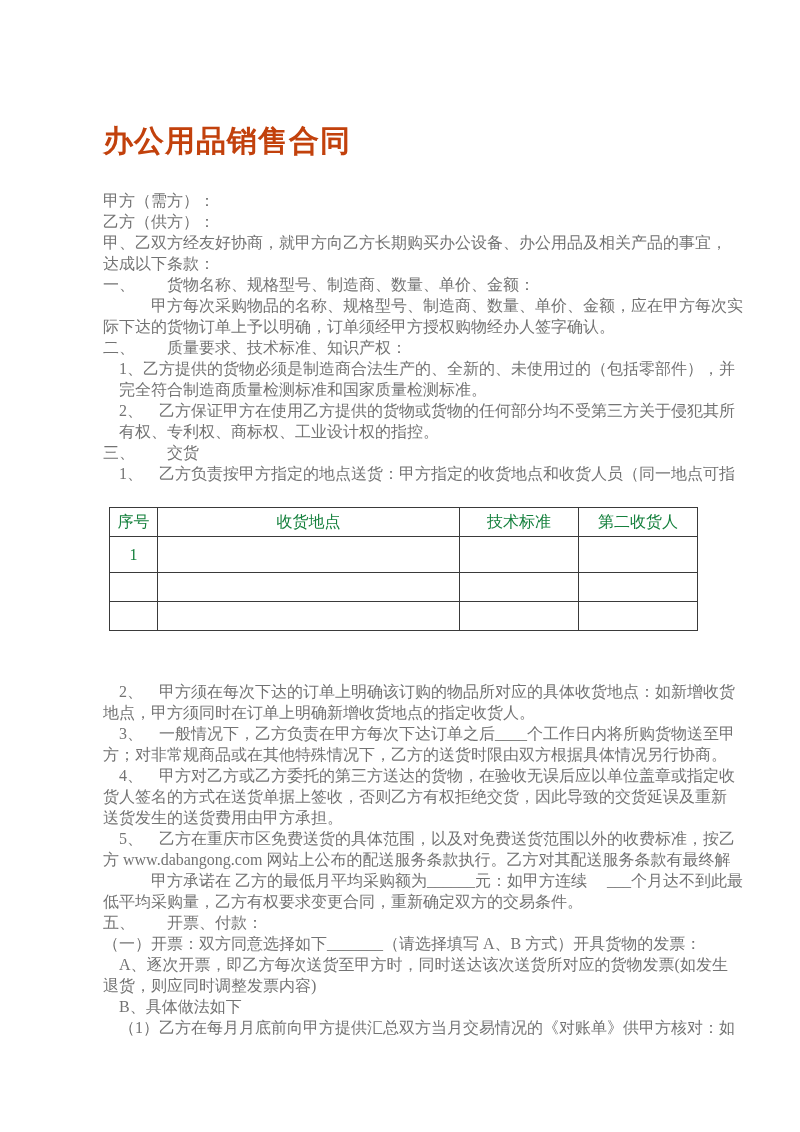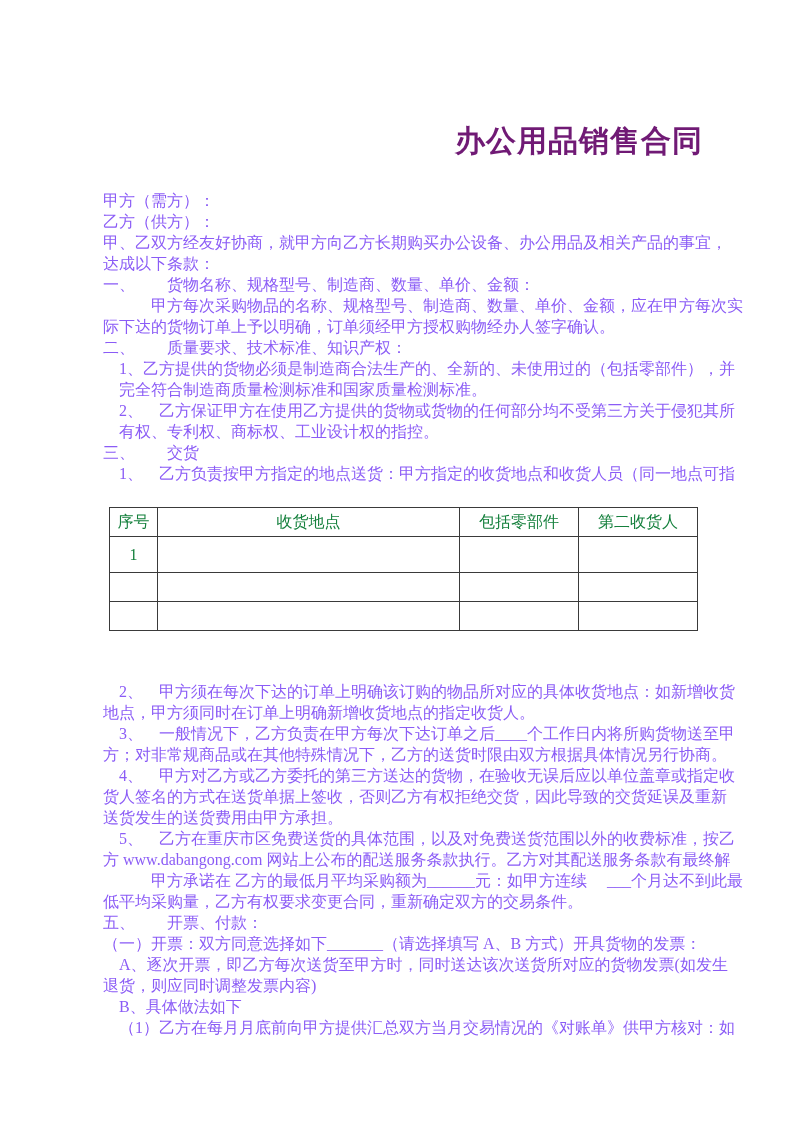--- a/index.html
+++ b/index.html
@@ -7,31 +7,31 @@
     width: 800px; height: 1132px;
     background: #ffffff;
     font-family: "Liberation Serif", "DejaVu Serif", serif;
     color: #1d1d1d;
     position: relative;
     overflow: hidden;
   }
   .page { position: absolute; left: 103px; top: 0; width: 600px; height: 1132px; }
   .doc-title {
     position: absolute; top: 121px; left: 0; width: 100%;
-    margin: 0; text-align: right;
+    margin: 0; text-align: left;
     font-size: 30px; font-weight: bold; letter-spacing: 1px;
-    color: #701a75;
+    color: #c2410c;
   }
   .lines { position: absolute; left: 0; width: 600px; }
   .lines-pre  { top: 190px; }
   .lines-post { top: 633px; margin-top: 48px; }
   .line {
     height: 21px; line-height: 21px;
     font-size: 16px; white-space: pre;
-    color: #8b5cf6;
+    color: #737373;
   }
   table.delivery {
     position: absolute; top: 507px; left: 6px;
     border-collapse: collapse; table-layout: fixed;
   }
   table.delivery th, table.delivery td {
     border: 1px solid #3a3a3a;
     font-size: 16px; font-weight: normal;
     padding: 0; text-align: center; vertical-align: middle;
     color: #15803d; overflow: hidden;
@@ -73,21 +73,21 @@
     <colgroup>
       <col class="c0">
         <col class="c1">
         <col class="c2">
         <col class="c3">
     </colgroup>
     <thead>
         <tr>
           <th>序号</th>
           <th>收货地点</th>
-          <th>包括零部件</th>
+          <th>技术标准</th>
           <th>第二收货人</th>
         </tr>
       </thead>
     <tbody>
         <tr class="r0">
           <td>1</td>
           <td></td>
           <td></td>
           <td></td>
         </tr>

